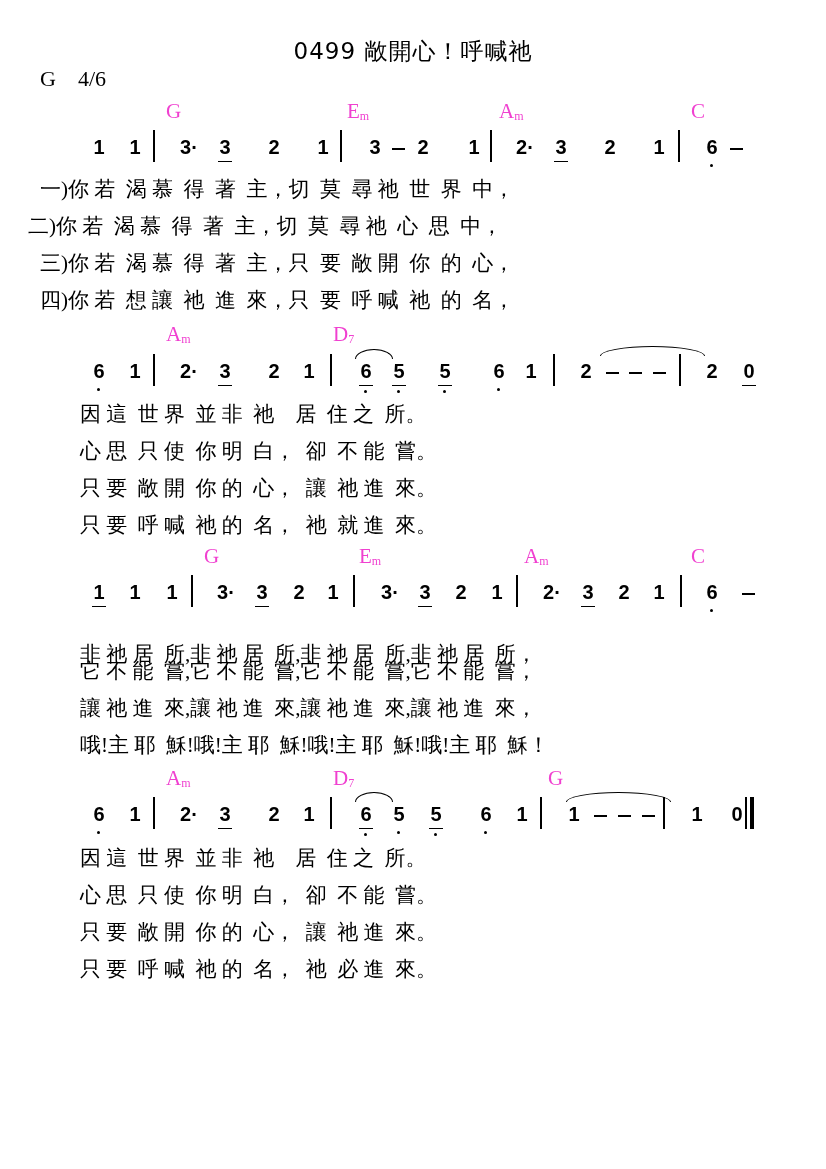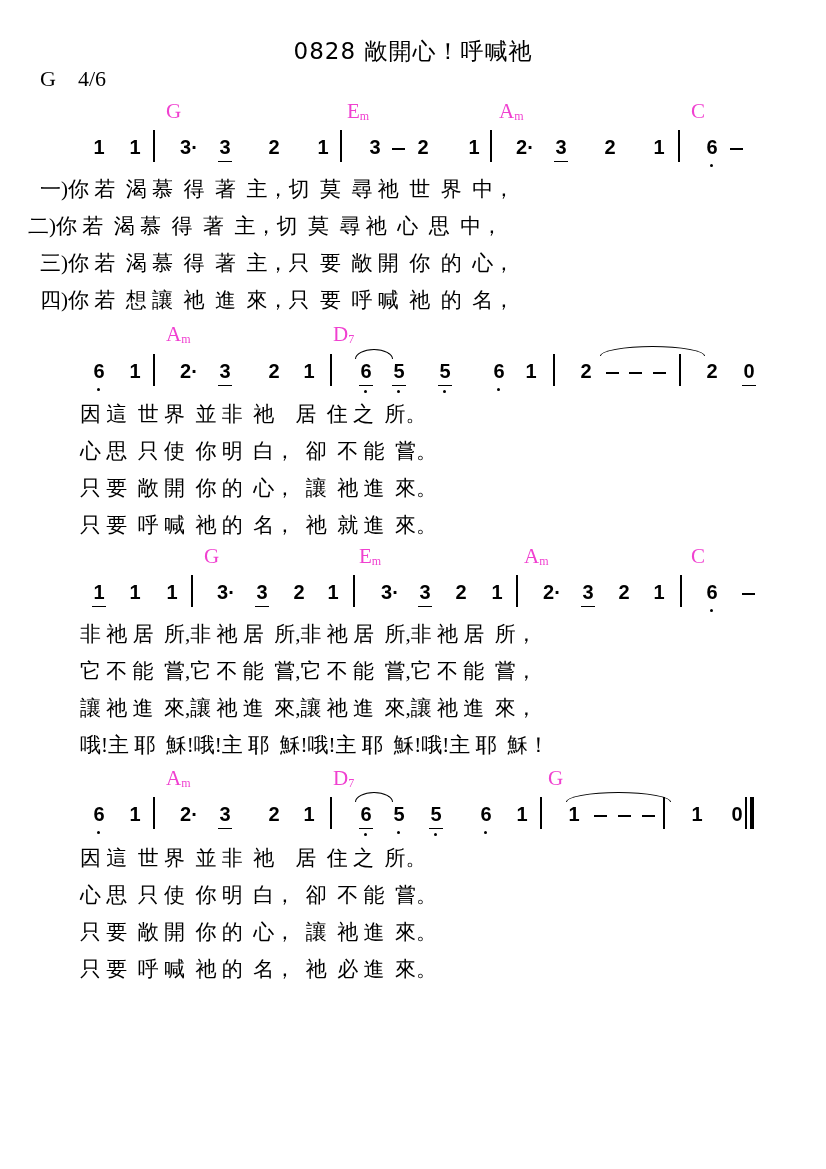--- a/index.html
+++ b/index.html
@@ -18,21 +18,21 @@
   .n.u.ld::before { bottom:-10px; }
   .dash { position:absolute; width:13px; height:2px; background:#000; }
   .bar { position:absolute; width:1.5px; height:32px; background:#000; }
   .bar.thick { width:4px; }
   .tie { position:absolute; border-top:1.5px solid #000; border-radius:50% 50% 0 0 / 100% 100% 0 0; height:10px; border-left:1.5px solid #000; border-right:1.5px solid #000; border-bottom:none; box-sizing:border-box; }
   .lyr { position:absolute; font-family:Liberation Serif, serif; font-size:21px; letter-spacing:0; white-space:pre; }
 </style>
 </head>
 <body>
 
-<div class="title">0828 敞開心！呼喊祂</div>
+<div class="title">0499 敞開心！呼喊祂</div>
 <div class="key"><span>G</span><span>4/6</span></div>
 
 <div id="score">
     <div class="chord" style="left: 166px; top: 99px;">G</div>
     <div class="chord" style="left: 347px; top: 99px;">E<sub>m</sub></div>
     <div class="chord" style="left: 499px; top: 99px;">A<sub>m</sub></div>
     <div class="chord" style="left: 691px; top: 99px;">C</div>
     <div class="n" style="left: 90px; top: 136px;">1</div>
     <div class="n" style="left: 126px; top: 136px;">1</div>
     <div class="bar" style="left: 153px; top: 130px;"></div>
@@ -104,21 +104,21 @@
     <div class="n" style="left: 452px; top: 581px;">2</div>
     <div class="n" style="left: 488px; top: 581px;">1</div>
     <div class="bar" style="left: 516px; top: 575px;"></div>
     <div class="n" style="left: 543px; top: 581px;">2·</div>
     <div class="n u" style="left: 579px; top: 581px;">3</div>
     <div class="n" style="left: 615px; top: 581px;">2</div>
     <div class="n" style="left: 650px; top: 581px;">1</div>
     <div class="bar" style="left: 680px; top: 575px;"></div>
     <div class="n ld" style="left: 703px; top: 581px;">6</div>
     <div class="dash" style="left: 742px; top: 593px;"></div>
-    <div class="lyr" style="left: 80px; top: 620px; text-align: right;">非 祂 居  所,非 祂 居  所,非 祂 居  所,非 祂 居  所，</div>
+    <div class="lyr" style="left: 80px; top: 640px; text-align: right;">非 祂 居  所,非 祂 居  所,非 祂 居  所,非 祂 居  所，</div>
     <div class="lyr" style="left: 80px; top: 657px;">它 不 能  嘗,它 不 能  嘗,它 不 能  嘗,它 不 能  嘗，</div>
     <div class="lyr" style="left: 80px; top: 694px;">讓 祂 進  來,讓 祂 進  來,讓 祂 進  來,讓 祂 進  來，</div>
     <div class="lyr" style="left: 80px; top: 731px;">哦!主 耶  穌!哦!主 耶  穌!哦!主 耶  穌!哦!主 耶  穌！</div>
     <div class="chord" style="left: 166px; top: 766px;">A<sub>m</sub></div>
     <div class="chord" style="left: 333px; top: 766px;">D<sub>7</sub></div>
     <div class="chord" style="left: 548px; top: 766px;">G</div>
     <div class="n ld" style="left: 90px; top: 803px;">6</div>
     <div class="n" style="left: 126px; top: 803px;">1</div>
     <div class="bar" style="left: 153px; top: 797px;"></div>
     <div class="n" style="left: 180px; top: 803px;">2·</div>

